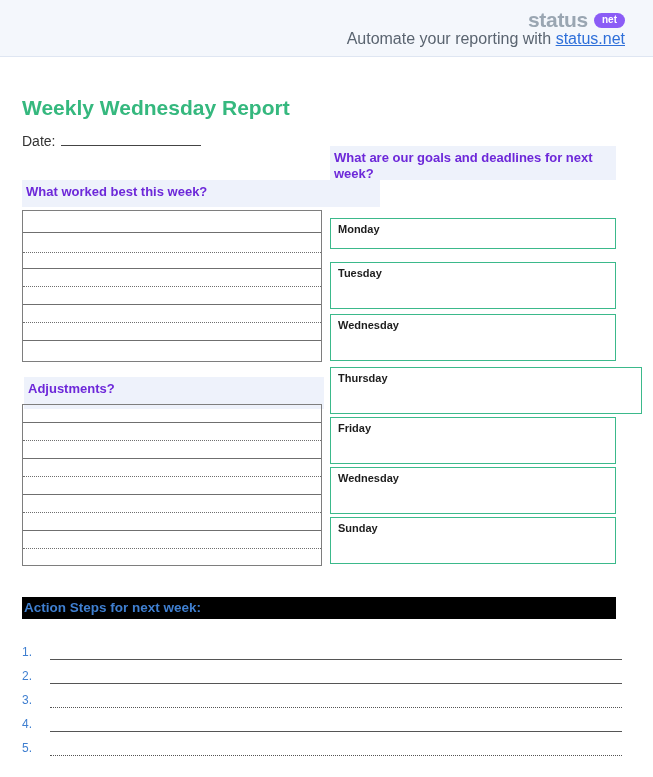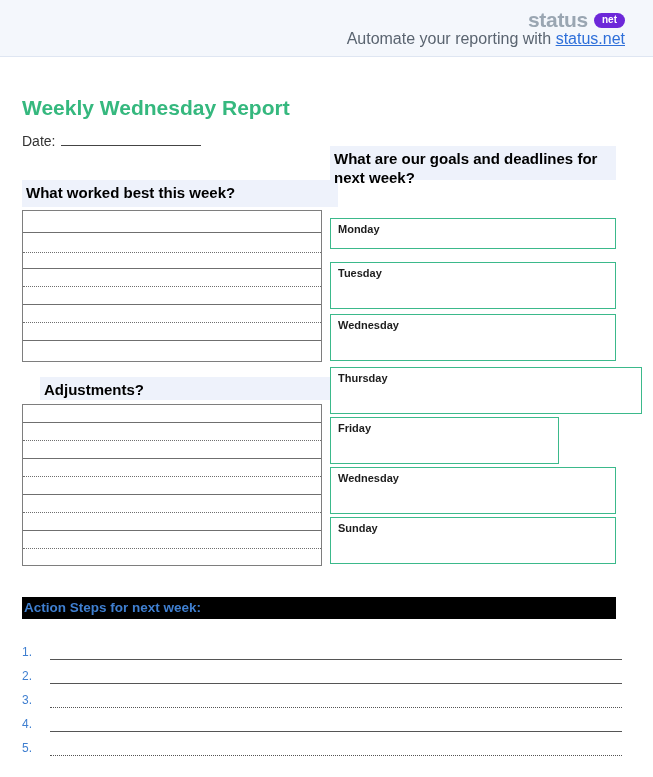--- a/index.html
+++ b/index.html
@@ -41,21 +41,21 @@
     gap: 6px;
   }
   .brand-status {
     font-size: 21px;
     font-weight: bold;
     color: #9aa6b2;
     letter-spacing: -0.3px;
   }
   .brand-net {
     display: inline-block;
-    background: #6d28d9;
+    background: #8b5cf6;
     color: #ffffff;
     font-size: 10px;
     font-weight: bold;
     border-radius: 9px;
     padding: 2px 8px 3px 8px;
     line-height: 1;
   }
   .tagline {
     position: absolute;
     right: 28px;
@@ -95,22 +95,22 @@
     width: 140px;
     border-bottom: 1px solid #444444;
     height: 12px;
     margin-left: 6px;
   }
 
   
   .sec-head {
     position: absolute;
     background: #eef2fb;
-    color: #000000;
-    font-size: 15px;
+    color: #6d28d9;
+    font-size: 13px;
     font-weight: bold;
     box-sizing: border-box;
     padding: 4px 6px 0 4px;
     line-height: 1.25;
   }
 
   
   .ruled-box {
     position: absolute;
     box-sizing: border-box;
@@ -201,33 +201,33 @@
     </div>
   </div>
 
   <div class="doc-title">Weekly Wednesday Report</div>
 
   <div class="date-row">
     <span class="date-label">Date:</span>
     <span class="date-blank"></span>
   </div>
 
-  <div class="sec-head" style="left:22px; top:180px; width:316px; height:27px;">What worked best this week?</div>
+  <div class="sec-head" style="left:22px; top:180px; width:358px; height:27px;">What worked best this week?</div>
   <div class="ruled-box" style="left:22px; top:210px; width:300px; height:152px;">
     <div class="rline solid" style="height:22px;"></div>
     <div class="rline" style="height:20px;"></div>
     <div class="rline solid" style="height:16px;"></div>
     <div class="rline" style="height:18px;"></div>
     <div class="rline solid" style="height:18px;"></div>
     <div class="rline" style="height:18px;"></div>
     <div class="rline solid" style="height:18px;"></div>
     <div class="rline" style="height:20px;"></div>
   </div>
 
-  <div class="sec-head" style="left:40px; top:377px; width:300px; height:23px;">Adjustments?</div>
+  <div class="sec-head" style="left:24px; top:377px; width:300px; height:32px;">Adjustments?</div>
   <div class="ruled-box" style="left:22px; top:404px; width:300px; height:162px;">
     <div class="rline solid" style="height:18px;"></div>
     <div class="rline" style="height:18px;"></div>
     <div class="rline solid" style="height:18px;"></div>
     <div class="rline" style="height:18px;"></div>
     <div class="rline solid" style="height:18px;"></div>
     <div class="rline" style="height:18px;"></div>
     <div class="rline solid" style="height:18px;"></div>
     <div class="rline" style="height:18px;"></div>
     <div class="rline solid" style="height:16px;"></div>
@@ -240,21 +240,21 @@
   </div>
   <div class="day-box" style="left:330px; top:262px; width:286px; height:47px;">
     <div class="day-label">Tuesday</div>
   </div>
   <div class="day-box" style="left:330px; top:314px; width:286px; height:47px;">
     <div class="day-label">Wednesday</div>
   </div>
   <div class="day-box" style="left:330px; top:367px; width:312px; height:47px;">
     <div class="day-label">Thursday</div>
   </div>
-  <div class="day-box" style="left:330px; top:417px; width:229px; height:47px;">
+  <div class="day-box" style="left:330px; top:417px; width:286px; height:47px;">
     <div class="day-label">Friday</div>
   </div>
   <div class="day-box" style="left:330px; top:467px; width:286px; height:47px;">
     <div class="day-label">Wednesday</div>
   </div>
   <div class="day-box" style="left:330px; top:517px; width:286px; height:47px;">
     <div class="day-label">Sunday</div>
   </div>
 
   <div class="action-head">Action Steps for next week:</div>

